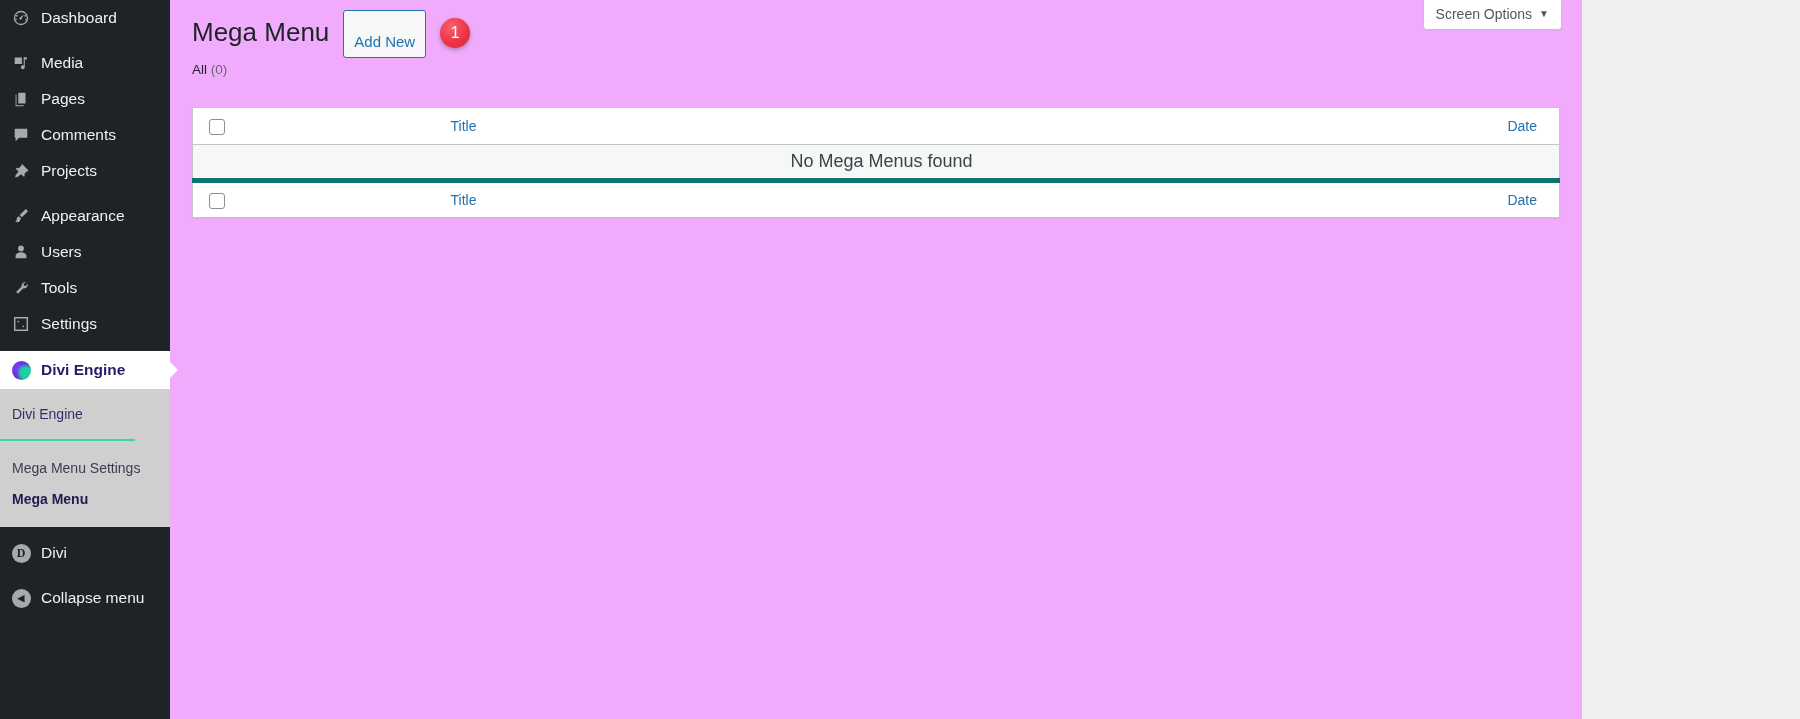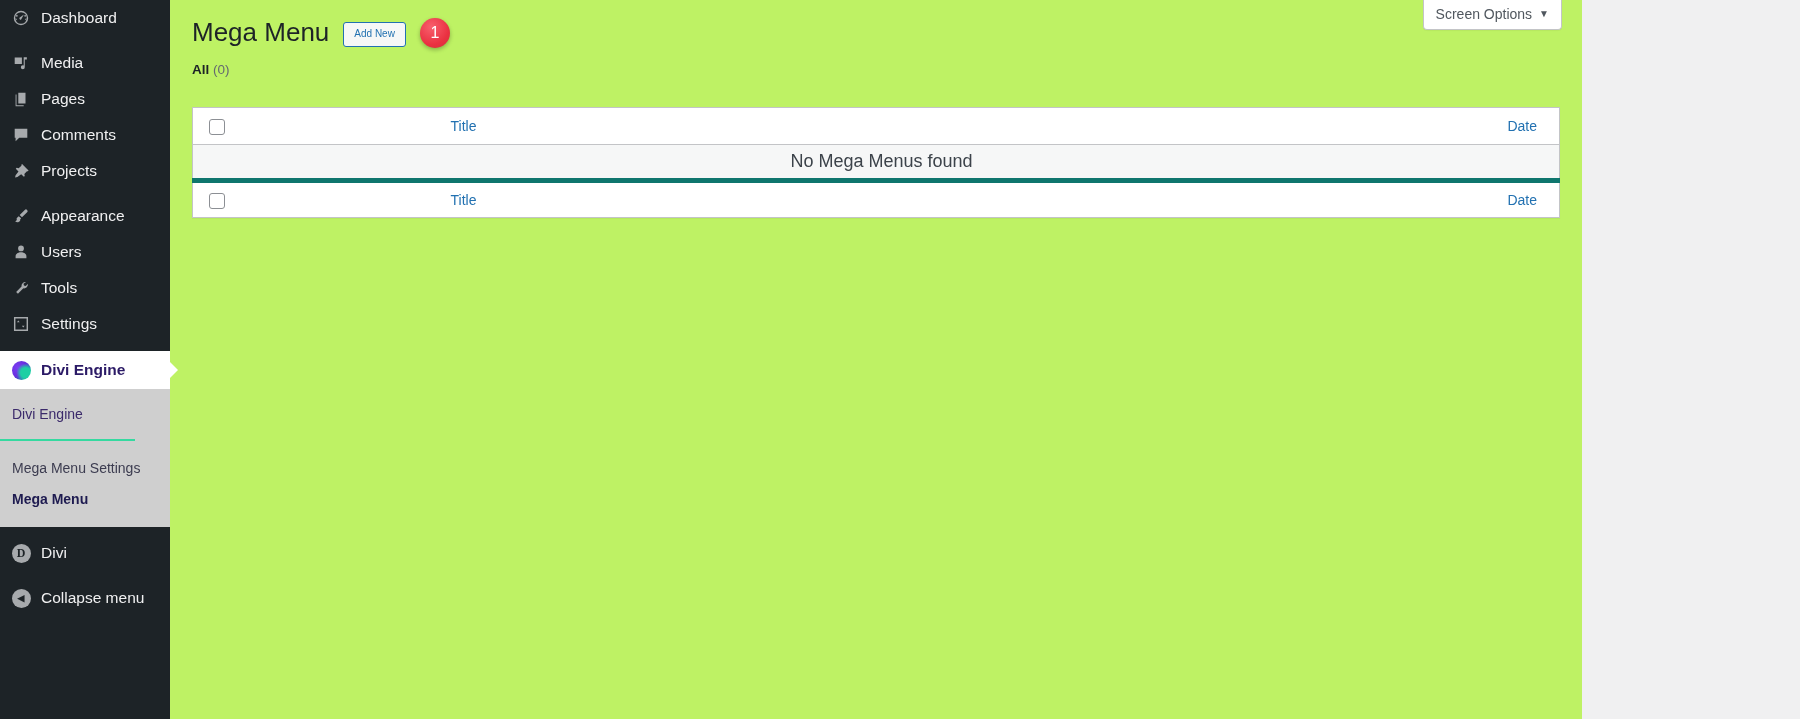--- a/index.html
+++ b/index.html
@@ -132,21 +132,21 @@
     font-family: "Liberation Serif", serif;
   }
   .icon-circle-arrow { font-size: 9px; }
 
   .collapse-item .mi-label { color: #f0f0f1; }
 
   
   #wpcontent {
     flex: 1 1 auto;
     position: relative;
-    background: #bef264;
+    background: #f0abfc;
     padding: 0;
     height: 719px;
   }
 
   #screen-meta-links {
     position: absolute;
     top: 0px;
     right: 20px;
   }
   .screen-options-btn {
@@ -180,22 +180,22 @@
     color: #1d2327;
     margin: 0;
     line-height: 1.3;
     padding: 0;
   }
   .page-title-action {
     border: 1px solid #2271b1;
     color: #2271b1;
     background: #f6f7f7;
     border-radius: 3px;
-    font-size: 10px;
-    padding: 4px 10px 5px 10px;
+    font-size: 15px;
+    padding: 20px 10px 5px 10px;
     cursor: pointer;
     line-height: 1.4;
     position: relative;
     top: 1px;
     text-align: right;
   }
   .badge-one {
     width: 30px; height: 30px;
     border-radius: 50%;
     background: #ef3b4b;
@@ -212,21 +212,21 @@
   }
 
   .subsubsub {
     list-style: none;
     margin: 8px 0 0 0;
     padding: 0;
     font-size: 13.5px;
     color: #2271b1;
   }
   .subsubsub li { display: inline-block; }
-  .subsubsub a.current { color: #1d2327; font-weight: 700; text-decoration: none; }
+  .subsubsub a.current { color: #1d2327; font-weight: 400; text-decoration: none; }
   .subsubsub .count { color: #646970; font-weight: 400; }
 
   .wp-list-table {
     width: 100%;
     border-collapse: collapse;
     border: 1px solid #c3c4c7;
     background: #fff;
     margin-top: 30px;
     box-shadow: 0 1px 1px rgba(0,0,0,.04);
     border-radius: 0;

